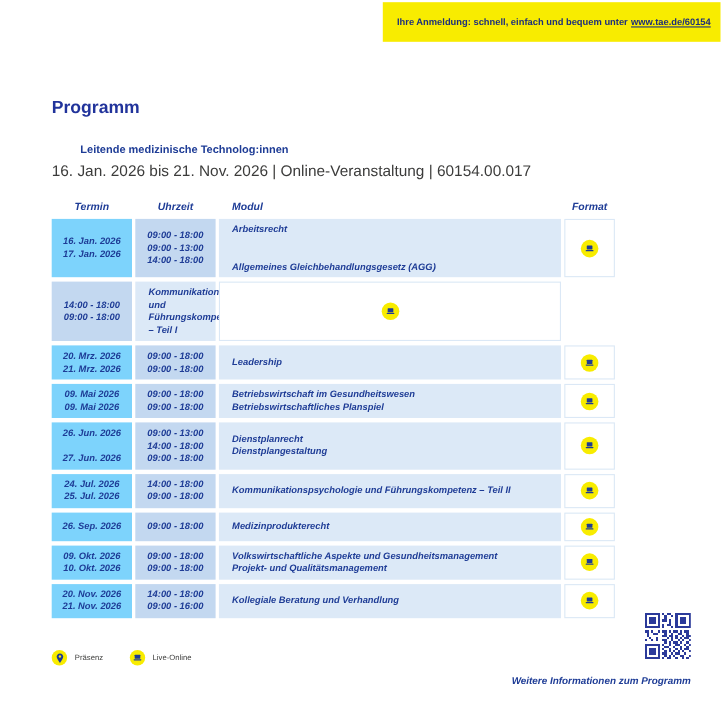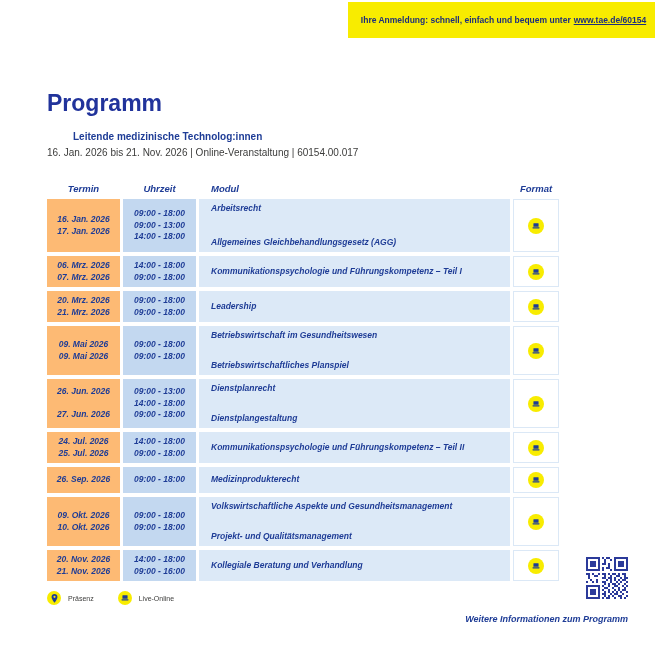--- a/index.html
+++ b/index.html
@@ -6,42 +6,42 @@
   body { width:655px; height:655px; background:#ffffff; font-family:"Liberation Sans", sans-serif; position:relative; overflow:hidden; }
   .page { position:absolute; inset:0; background:#fff; }
 
   
   .banner { position:absolute; left:348px; top:2px; width:311px; height:36px; background:#f8ec00;
             display:flex; align-items:center; justify-content:center; gap:3px;
             font-size:8.5px; font-weight:bold; color:#1d2f7c; white-space:nowrap; }
   .banner a { color:#1d2f7c; text-decoration:underline; cursor:pointer; }
 
   
-  .title { position:absolute; left:47px; top:90px; font-size:23px; font-weight:bold; color:#21339b; }
+  .title { position:absolute; left:47px; top:90px; font-size:16px; font-weight:bold; color:#21339b; }
   .subtitle { position:absolute; left:47px; top:131px; font-size:10px; font-weight:bold; color:#1e3c96;padding-left:26px; }
-  .meta { position:absolute; left:47px; top:147px; font-size:10px; color:#3c3c3b; }
+  .meta { position:absolute; left:47px; top:147px; font-size:14px; color:#3c3c3b; }
 
   
   .table { position:absolute; left:47px; top:180px; width:615px;font-style:italic; }
   .thead, .row { display:grid; grid-template-columns:73px 73px 311px 46px; column-gap:3px; }
   .thead { height:16px; margin-bottom:3px; align-items:center; }
   .th { font-size:9.5px; font-weight:bold; color:#1e3c96; }
   .th-termin, .th-uhrzeit { text-align:center; }
   .th-modul { padding-left:12px; }
   .th-format { text-align:center; }
 
   .row { margin-bottom:4px; }
   .cell { font-size:8.5px; line-height:11.5px; font-weight:bold; color:#1e3c96; }
-  .cell-termin { background:#fdba74; text-align:center; padding:4px 2px; min-height:26px;
+  .cell-termin { background:#7dd3fc; text-align:center; padding:4px 2px; min-height:26px;
                  display:flex; flex-direction:column; justify-content:center; }
   .cell-uhrzeit { background:#c3d8f0; text-align:center; padding:4px 2px;
                   display:flex; flex-direction:column; justify-content:center; }
   .cell-modul { background:#dce9f7; padding:4px 12px; display:flex; flex-direction:column; justify-content:center; }
   .cell-format { background:#ffffff; border:1px solid #dbe8f6; display:flex; align-items:center; justify-content:center; }
-  .module-line + .module-line { margin-top:18px; }
+  .module-line + .module-line { margin-top:0; }
   .row.tall.first-row .module-line + .module-line { margin-top:22px; }
 
   .fmt-badge { width:16px; height:16px; border-radius:50%; background:#f8ec00;
                display:flex; align-items:center; justify-content:center; }
 
   
   .legend { position:absolute; left:47px; top:591px; display:flex; align-items:center; gap:24px; }
   .legend-item { display:flex; align-items:center; gap:7px; }
   .legend-badge { width:14px; height:14px; border-radius:50%; background:#f8ec00;
                   display:flex; align-items:center; justify-content:center; }
@@ -92,24 +92,20 @@
       <span class="fmt-badge">
         <svg width="10" height="10" viewBox="0 0 14 14">
           <rect x="3.4" y="3" width="7.2" height="5.2" rx="0.6" fill="#1e3c96"></rect>
           <rect x="2" y="8.8" width="10" height="1.6" rx="0.8" fill="#1e3c96"></rect>
         </svg>
       </span>
     </div>
   </div>
 
   <div class="row">
-    <div class="cell cell-termin">
-            <div class="date-line">06. Mrz. 2026</div>
-            <div class="date-line">07. Mrz. 2026</div>
-          </div>
     <div class="cell cell-uhrzeit">
             <div class="time-line">14:00 - 18:00</div>
             <div class="time-line">09:00 - 18:00</div>
           </div>
     <div class="cell cell-modul">
             <div class="module-line">Kommunikationspsychologie und Führungskompetenz – Teil I</div>
           </div>
     <div class="cell cell-format">
       <span class="fmt-badge">
         <svg width="10" height="10" viewBox="0 0 14 14">

